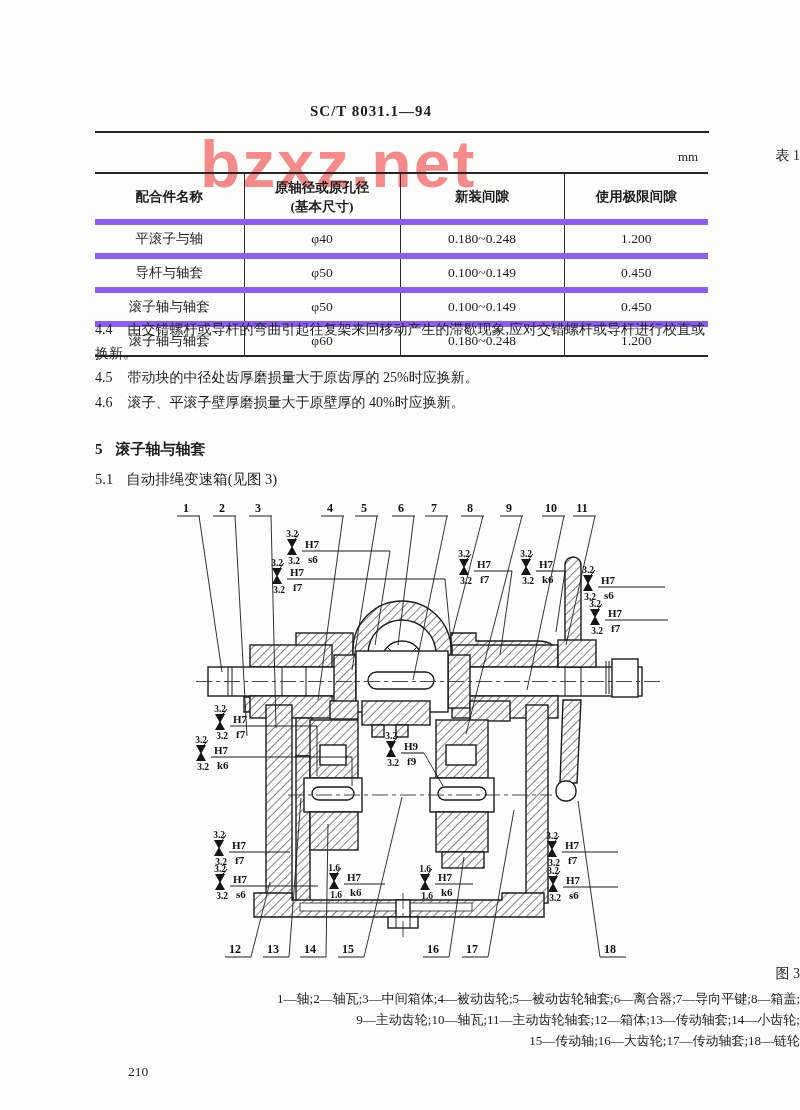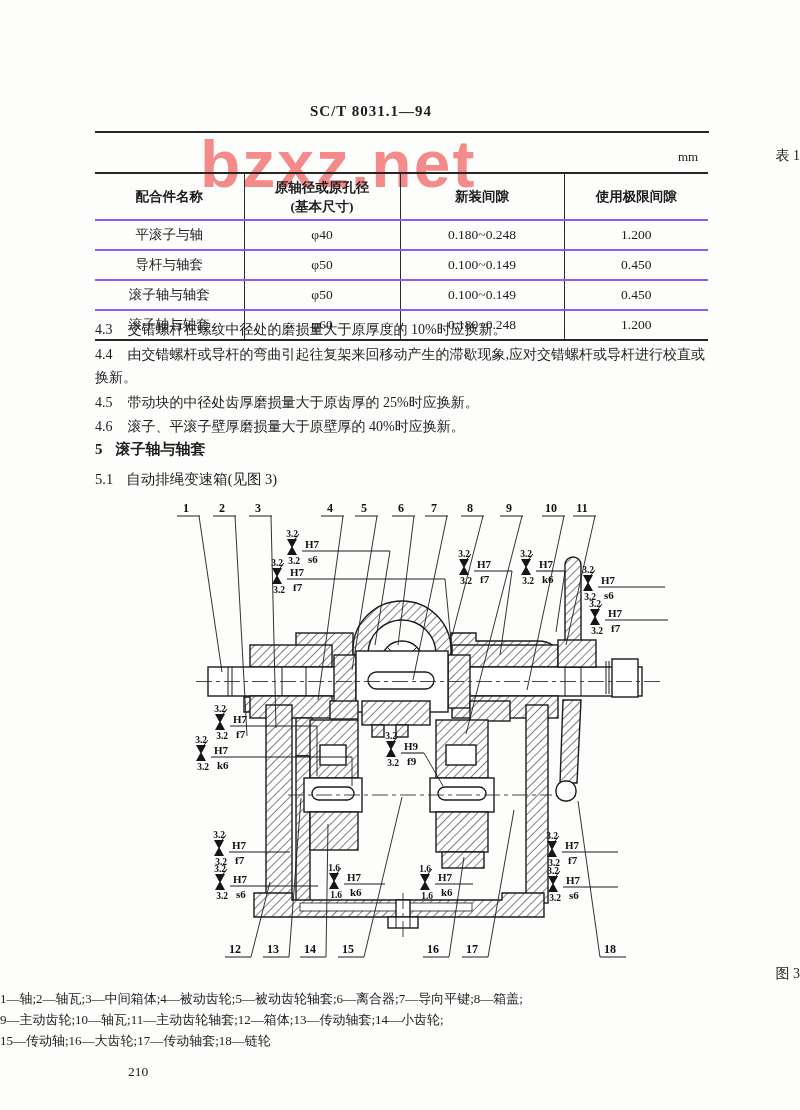--- a/index.html
+++ b/index.html
@@ -11,39 +11,39 @@
   #header-rule{top:131px;left:95px;width:614px;height:2px;background:#262626;}
   
   #watermark{top:126px;left:200px;font-family:"Liberation Sans",sans-serif;font-size:66px;font-weight:700;
              color:#ef4444;opacity:.62;letter-spacing:2px;z-index:0;}
   
   #table-caption{top:147px;left:0;width:800px;text-align:right;font-size:14px;z-index:1;}
   #table-unit{top:149px;left:678px;font-size:13px;z-index:1;}
   #spec-table{top:172px;left:95px;width:613px;border-collapse:collapse;table-layout:fixed;z-index:1;
               border-top:2px solid #262626;border-bottom:2px solid #262626;font-size:13.5px;}
   #spec-table th{font-weight:bold;border-bottom:1.5px solid #2a2a2a;height:43px;white-space:pre-line;line-height:19px;}
-  #spec-table td{height:26px;text-align:center;border-top:2px solid #8b5cf6;}
+  #spec-table td{height:26px;text-align:center;border-top:6px solid #8b5cf6;}
   #spec-table th + th, #spec-table td + td{border-left:1px solid #2a2a2a;}
   
   #clauses{top:318px;left:95px;width:614px;font-size:14px;line-height:23.5px;z-index:1;}
   .clause{margin:0 0 1px 0;}
   .cnum{margin-right:15px;}
   #section-heading{top:440px;left:95px;font-size:15px;font-weight:bold;z-index:1;}
   #section-heading .cnum{margin-right:13px;}
   #subsection-heading{top:470px;left:95px;font-size:14.5px;z-index:1;}
   #subsection-heading .cnum{margin-right:13px;}
   
   #figure-svg{top:0;left:0;z-index:1;}
   #figure-svg text{font-family:"Liberation Serif",serif;}
   .hatch{fill:url(#h);stroke:#1c1c1c;stroke-width:1.4;}
   .solid{fill:#fff;stroke:#1c1c1c;stroke-width:1.4;}
   .cline{stroke:#333;stroke-width:.9;stroke-dasharray:16 4 4 4;}
   .tick{stroke:#1c1c1c;stroke-width:1;}
   #figure-caption{top:965px;left:0;width:800px;text-align:right;font-size:14px;z-index:2;}
-  #figure-legend{top:988px;left:0;width:800px;text-align:left;font-size:13px;line-height:21px;z-index:2;}
+  #figure-legend{top:988px;left:0;width:800px;text-align:right;font-size:13px;line-height:21px;z-index:2;}
   #page-number{top:1064px;left:128px;font-size:13.5px;z-index:1;}
 </style>
 </head>
 <body>
 
 <div id="page">
 
   <div class="abs" id="watermark">bzxz.net</div>
 
   <div class="abs" id="doc-header">SC/T 8031.1—94</div>
@@ -90,21 +90,20 @@
         <tr>
           <td>滚子轴与轴套</td>
           <td>φ60</td>
           <td>0.180~0.248</td>
           <td>1.200</td>
         </tr>
       </tbody>
   </table>
 
   <div class="abs" id="clauses">
-      <p class="clause"><span class="cnum">4.3</span><span>交错螺杆在螺纹中径处的磨损量大于原厚度的 10%时应换新。</span></p>
       <p class="clause"><span class="cnum">4.4</span><span>由交错螺杆或导杆的弯曲引起往复架来回移动产生的滞歇现象,应对交错螺杆或导杆进行校直或换新。</span></p>
       <p class="clause"><span class="cnum">4.5</span><span>带动块的中径处齿厚磨损量大于原齿厚的 25%时应换新。</span></p>
       <p class="clause"><span class="cnum">4.6</span><span>滚子、平滚子壁厚磨损量大于原壁厚的 40%时应换新。</span></p>
     </div>
 
   <div class="abs" id="section-heading">
     <span class="cnum">5</span><span>滚子轴与轴套</span>
   </div>
   <div class="abs" id="subsection-heading">
     <span class="cnum">5.1</span><span>自动排绳变速箱(见图 3)</span>

